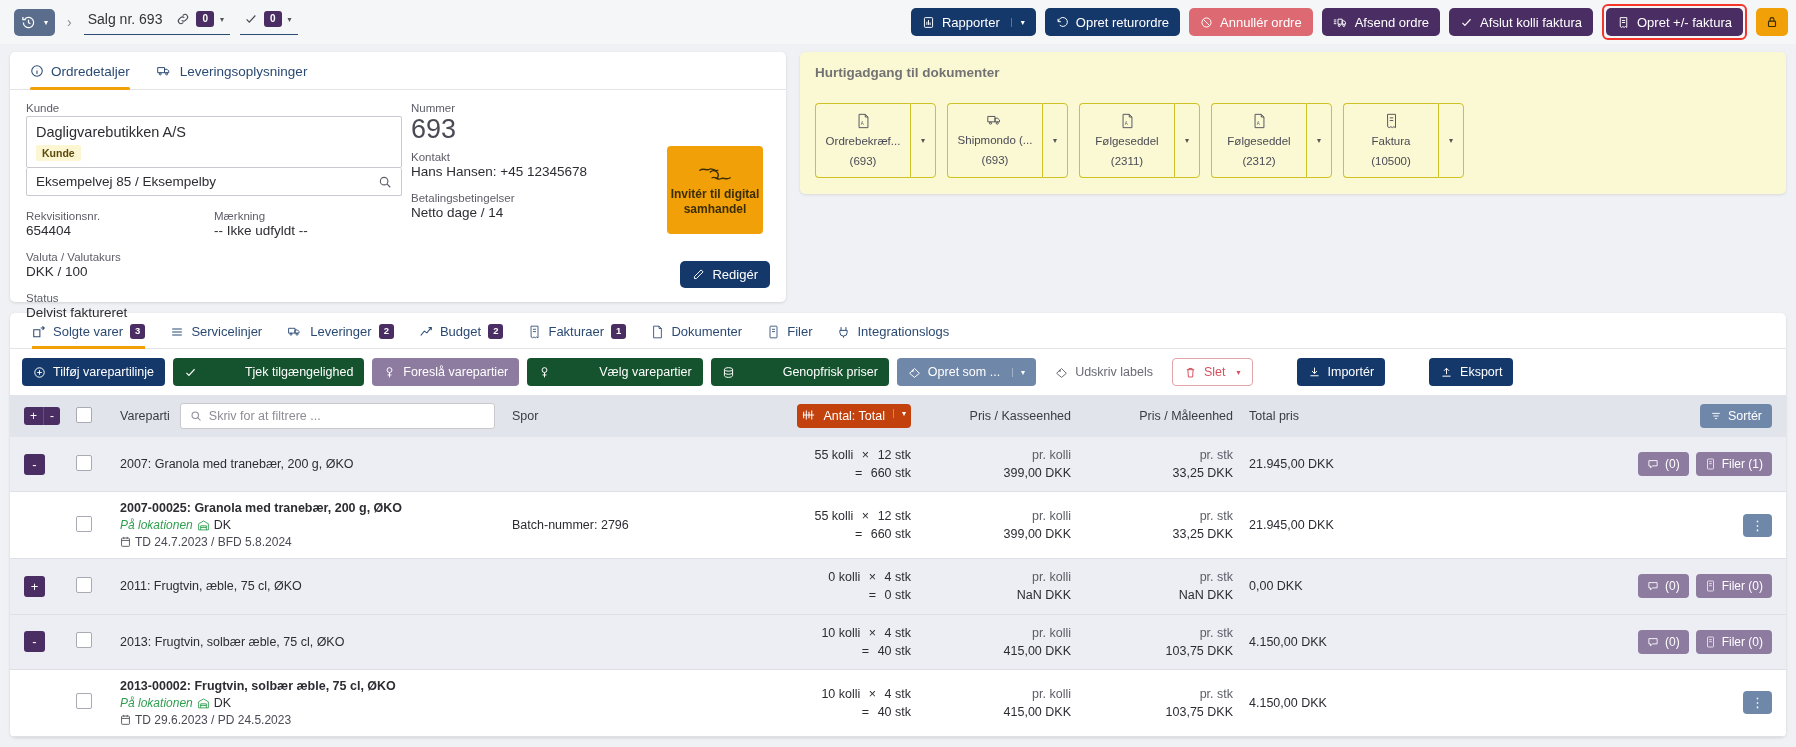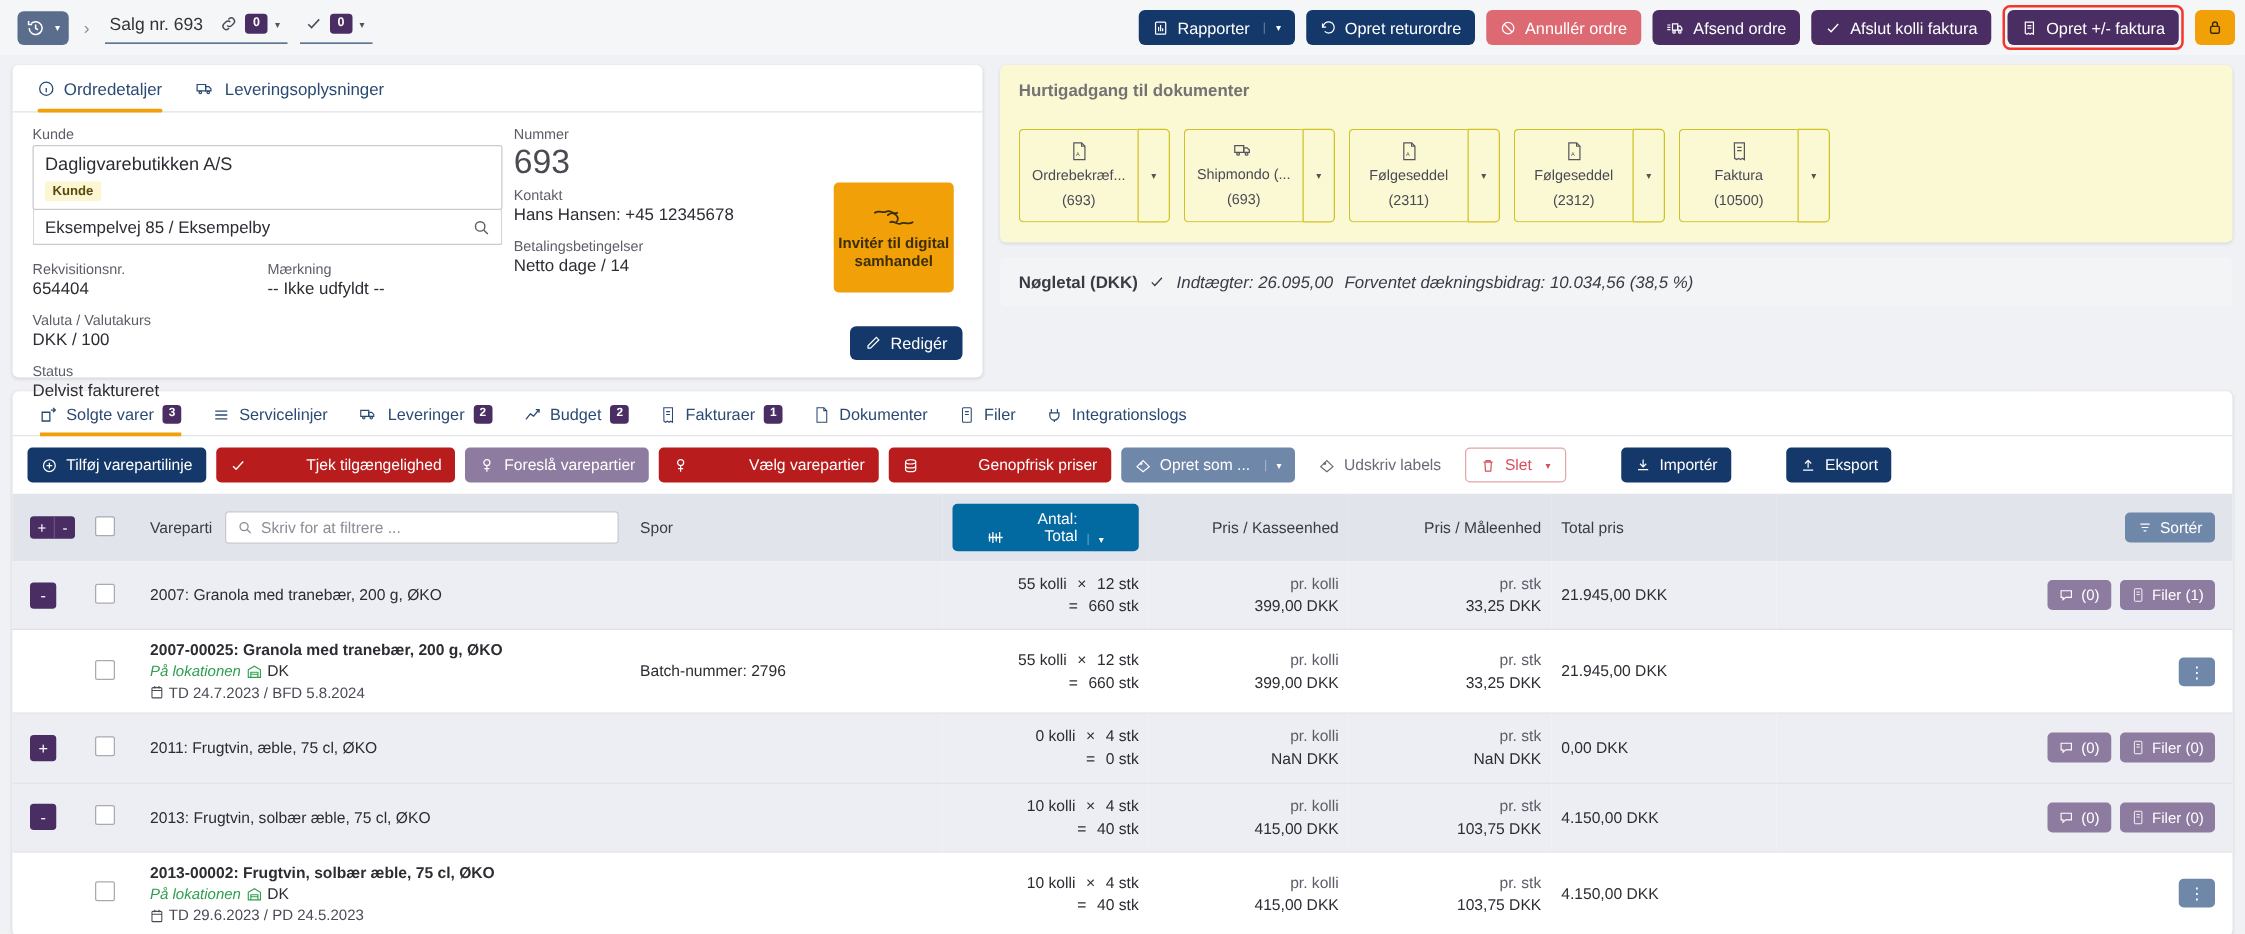--- a/index.html
+++ b/index.html
@@ -194,21 +194,21 @@
   .actionbar {
     display: flex; align-items: center; gap: 8px;
     padding: 9px 10px 9px 12px;
   }
   .ab {
     height: 28px; border-radius: 4px; display: flex; align-items: center;
     gap: 7px; padding: 0 11px; font-size: 12.5px; color: #fff;
     white-space: nowrap;
   }
   .ab.navy { background: #15386b; }
-  .ab.plum { background: #b91c1c; gap: 48px; }
+  .ab.plum { background: #14532d; gap: 48px; }
   .ab.plum-l { background: #8d7ba0; }
   .ab.steel { background: #6f87a8; }
   .ab.ghost { background: transparent; color: #6a6a76; }
   .ab.danger { background: transparent; color: #d5515f; border: 1px solid #e3a4aa; }
   .ab .split { border-left: 1px solid rgba(255,255,255,.35); margin-left: 5px; padding-left: 8px; font-size: 8px; }
   .ab.right { margin-left: auto; }
   .ab.navy-o { background: #15386b; margin-left: 36px; }
 
   
   table { width: 100%; border-collapse: collapse; }
@@ -231,23 +231,23 @@
   .cb {
     width: 16px; height: 16px; border: 1px solid #a9aab3;
     border-radius: 2px; background: #fff; display: inline-block;
   }
   .filterbox {
     display: flex; align-items: center; gap: 7px;
     border: 1px solid #c9cad0; border-radius: 3px; background: #fff;
     padding: 5px 9px; width: 315px; color: #8d8d98; font-size: 12.5px;
   }
   .th-antal {
-    background: #0369a1; color: #fff; border-radius: 4px;
-    display: inline-flex; align-items: flex-end; gap: 8px;
-    padding: 5px 28px; font-size: 12.5px;
+    background: #c2410c; color: #fff; border-radius: 4px;
+    display: inline-flex; align-items: flex-start; gap: 8px;
+    padding: 5px 5px; font-size: 12.5px;
   }
   .th-antal .split { border-left: 1px solid rgba(255,255,255,.35); padding-left: 8px; font-size: 8px; }
   .sort-btn {
     background: #6f87a8; color: #fff; border-radius: 4px;
     display: inline-flex; align-items: center; gap: 6px;
     padding: 5px 10px; font-size: 12.5px;
   }
   tbody td {
     padding: 9px 8px; font-size: 12.5px; color: #2c2c33;
     vertical-align: middle; border-bottom: 1px solid #dfe0e6;
@@ -568,30 +568,20 @@
             </span>
             <span>Faktura</span>
             <span>(10500)</span>
           </div>
           <div class="doc-caret">▾</div>
         </div>
 
       </div>
     </div>
 
-    <div class="kpi-panel">
-      <span class="kpi-label">Nøgletal (DKK)</span>
-      <span>
-        <svg width="13" height="13" viewBox="0 0 16 16" fill="none" stroke="#3b3b45" stroke-width="1.3">
-          <path d="M3 8.5l3 3 7-7.5"></path>
-        </svg>
-      </span>
-      <span class="kpi-item">Indtægter: 26.095,00</span>
-      <span class="kpi-item">Forventet dækningsbidrag: 10.034,56 (38,5 %)</span>
-    </div>
   </div>
 </div>
 
 <div class="lower">
 
   <div class="ltabs">
     <div class="ltab active">
       <span>
         <svg width="14" height="14" viewBox="0 0 16 16" fill="none" stroke="#2b4a73" stroke-width="1.2">
           <path d="M2 5.5h7v8H2z"></path>
@@ -1016,21 +1006,21 @@
           <div style="display:flex;align-items:center;gap:4px;margin-top:3px;">
             <span class="loc">På lokationen</span>
             <span>
               <svg width="13" height="12" viewBox="0 0 16 14" fill="none" stroke="#2e9e4f" stroke-width="1.1">
                 <path d="M2 5.5L8 2l6 3.5V13H2z"></path>
                   <path d="M4.5 13V8h7v5M4.5 10h7"></path>
               </svg>
             </span>
             <span>DK</span>
           </div>
-          <div style="display:flex;align-items:flex-end;gap:4px;margin-top:3px;">
+          <div style="display:flex;align-items:center;gap:4px;margin-top:3px;">
             <span>
               <svg width="11" height="12" viewBox="0 0 14 15" fill="none" stroke="#4a4a55" stroke-width="1.1">
                 <rect x="2" y="2.5" width="10" height="10.5" rx="1"></rect>
                   <path d="M2 5.5h10M4.8 1v2.5M9.2 1v2.5"></path>
               </svg>
             </span>
             <span class="dates">TD 29.6.2023 / PD 24.5.2023</span>
           </div>
         </td>
         <td></td>

